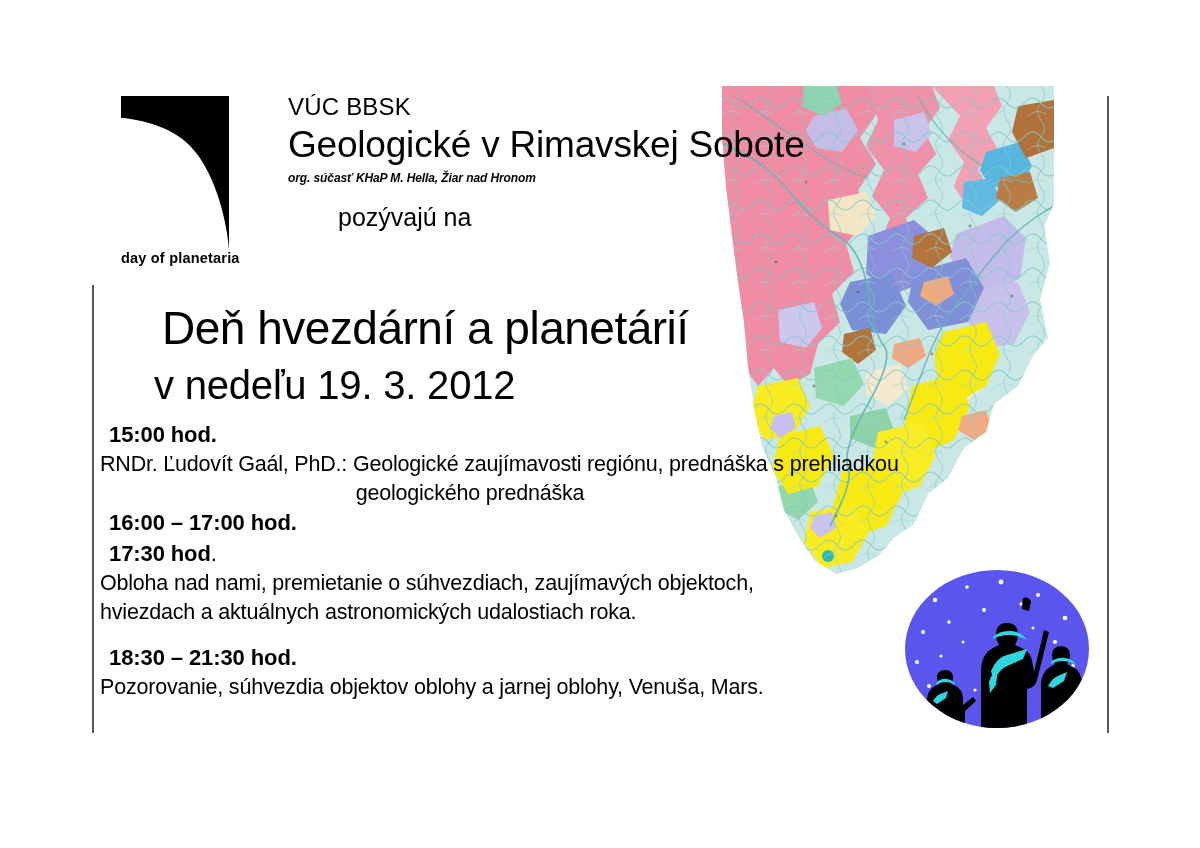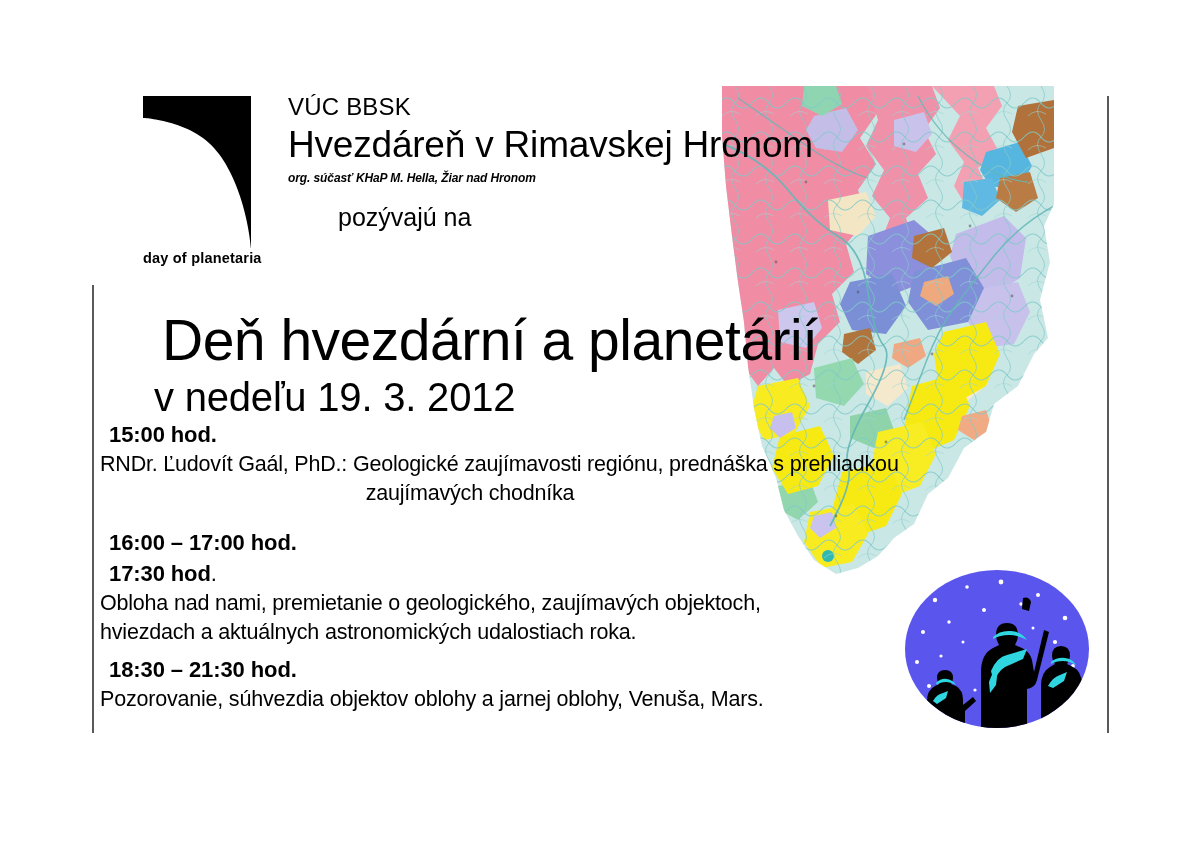--- a/index.html
+++ b/index.html
@@ -18,52 +18,52 @@
   .rule-right{left:1107px;top:96px;height:637px;}
 
   
   .map-wrap{
     position:absolute;left:718px;top:86px;width:340px;height:492px;
     z-index:1;
   }
   .map-svg{display:block;width:340px;height:492px;}
 
   
-  .logo-block{position:absolute;left:143px;top:96px;width:170px;z-index:3;}
+  .logo-block{position:absolute;left:121px;top:96px;width:170px;z-index:3;}
   .logo-mark{
     position:relative;width:108px;height:152px;
   }
   .logo-mark svg{display:block;}
   .logo-caption{
     margin-top:2px;
     font-size:14.5px;font-weight:bold;letter-spacing:.2px;
     color:#000;white-space:nowrap;
   }
 
   
   .header{position:absolute;left:288px;top:92px;z-index:3;}
   .h-vuc{font-size:24px;line-height:30px;letter-spacing:.2px;}
   .h-main{font-size:37px;line-height:45px;letter-spacing:-.2px;white-space:nowrap;}
   .h-sub{font-size:12px;font-style:italic;font-weight:bold;line-height:22px;letter-spacing:-.1px;}
   .h-invite{font-size:25px;line-height:32px;margin-top:12px;margin-left:50px;}
 
   
   .title-block{position:absolute;left:100px;top:296px;z-index:3;}
-  .title-1{font-size:57px;line-height:64px;letter-spacing:-.5px;white-space:nowrap;padding-left:62px;margin-top:12px;}
+  .title-1{font-size:46px;line-height:64px;letter-spacing:-.5px;white-space:nowrap;padding-left:62px;}
   .title-2{font-size:40px;line-height:50px;letter-spacing:-.2px;white-space:nowrap;padding-left:54px;}
 
   
   .programme{position:absolute;left:100px;top:420px;width:1000px;z-index:3;}
   .p-time{font-size:22px;font-weight:bold;line-height:30px;padding-left:9px;letter-spacing:-.1px;}
   .p-time .dot{font-weight:normal;}
   .p-desc{font-size:21.5px;line-height:29px;letter-spacing:-.2px;}
   .p-desc.center{text-align:center;padding-right:260px;}
-  .gap-2{margin-top:20px;}
+  .gap-2{margin-top:0;}
   .gap-3{margin-top:1px;}
-  .gap-4{margin-top:8px;}
+  .gap-4{margin-top:16px;}
 
   
   .stargazers{
     position:absolute;left:905px;top:570px;width:185px;height:162px;z-index:4;
   }
   .stargazers svg{display:block;}
 </style>
 </head>
 <body>
 
@@ -171,45 +171,45 @@
     <div class="logo-mark">
       <svg width="108" height="152" viewBox="0 0 108 152" xmlns="http://www.w3.org/2000/svg" aria-hidden="true">
         <path d="M0 0 H108 V152 C108 152 104 96 76 58 C52 24 0 22 0 22 Z" fill="#000000"></path>
       </svg>
     </div>
     <div class="logo-caption">day of planetaria</div>
   </div>
 
   <div class="header">
     <div class="h-vuc">VÚC BBSK</div>
-    <div class="h-main">Hvezdáreň v Rimavskej Hronom</div>
+    <div class="h-main">Geologické v Rimavskej Sobote</div>
     <div class="h-sub">org. súčasť KHaP M. Hella, Žiar nad Hronom</div>
     <div class="h-invite">pozývajú na</div>
   </div>
 
   <div class="title-block">
     <div class="title-1">Deň hvezdární a planetárií</div>
     <div class="title-2">v nedeľu 19. 3. 2012</div>
   </div>
 
   <div class="programme">
 
     <div class="p-item">
       <div class="p-time"><span>15:00 hod.</span><span class="dot"></span></div>
       <div class="p-desc">RNDr. Ľudovít Gaál, PhD.: Geologické zaujímavosti regiónu, prednáška s prehliadkou</div>
-      <div class="p-desc center">zaujímavých chodníka</div>
+      <div class="p-desc center">geologického prednáška</div>
     </div>
 
     <div class="p-item gap-2">
       <div class="p-time"><span>16:00 – 17:00 hod.</span><span class="dot"></span></div>
     </div>
 
     <div class="p-item gap-3">
       <div class="p-time"><span>17:30 hod</span><span class="dot">.</span></div>
-      <div class="p-desc">Obloha nad nami, premietanie o geologického, zaujímavých objektoch,</div>
+      <div class="p-desc">Obloha nad nami, premietanie o súhvezdiach, zaujímavých objektoch,</div>
       <div class="p-desc">hviezdach a aktuálnych astronomických udalostiach roka.</div>
     </div>
 
     <div class="p-item gap-4">
       <div class="p-time"><span>18:30 – 21:30 hod.</span><span class="dot"></span></div>
       <div class="p-desc">Pozorovanie, súhvezdia objektov oblohy a jarnej oblohy, Venuša, Mars.</div>
     </div>
 
   </div>
 

